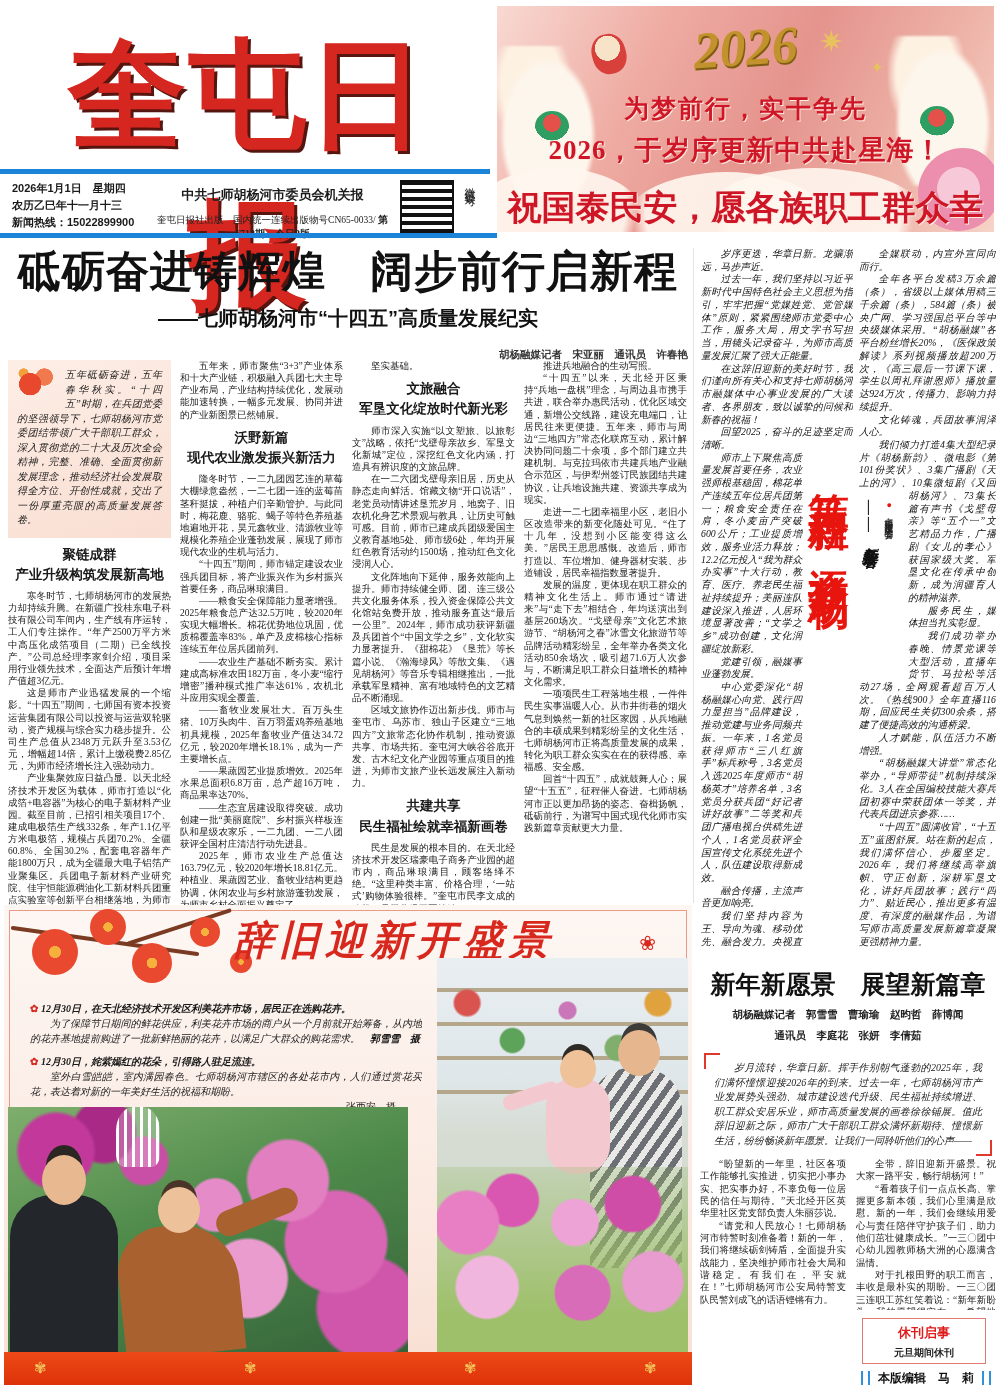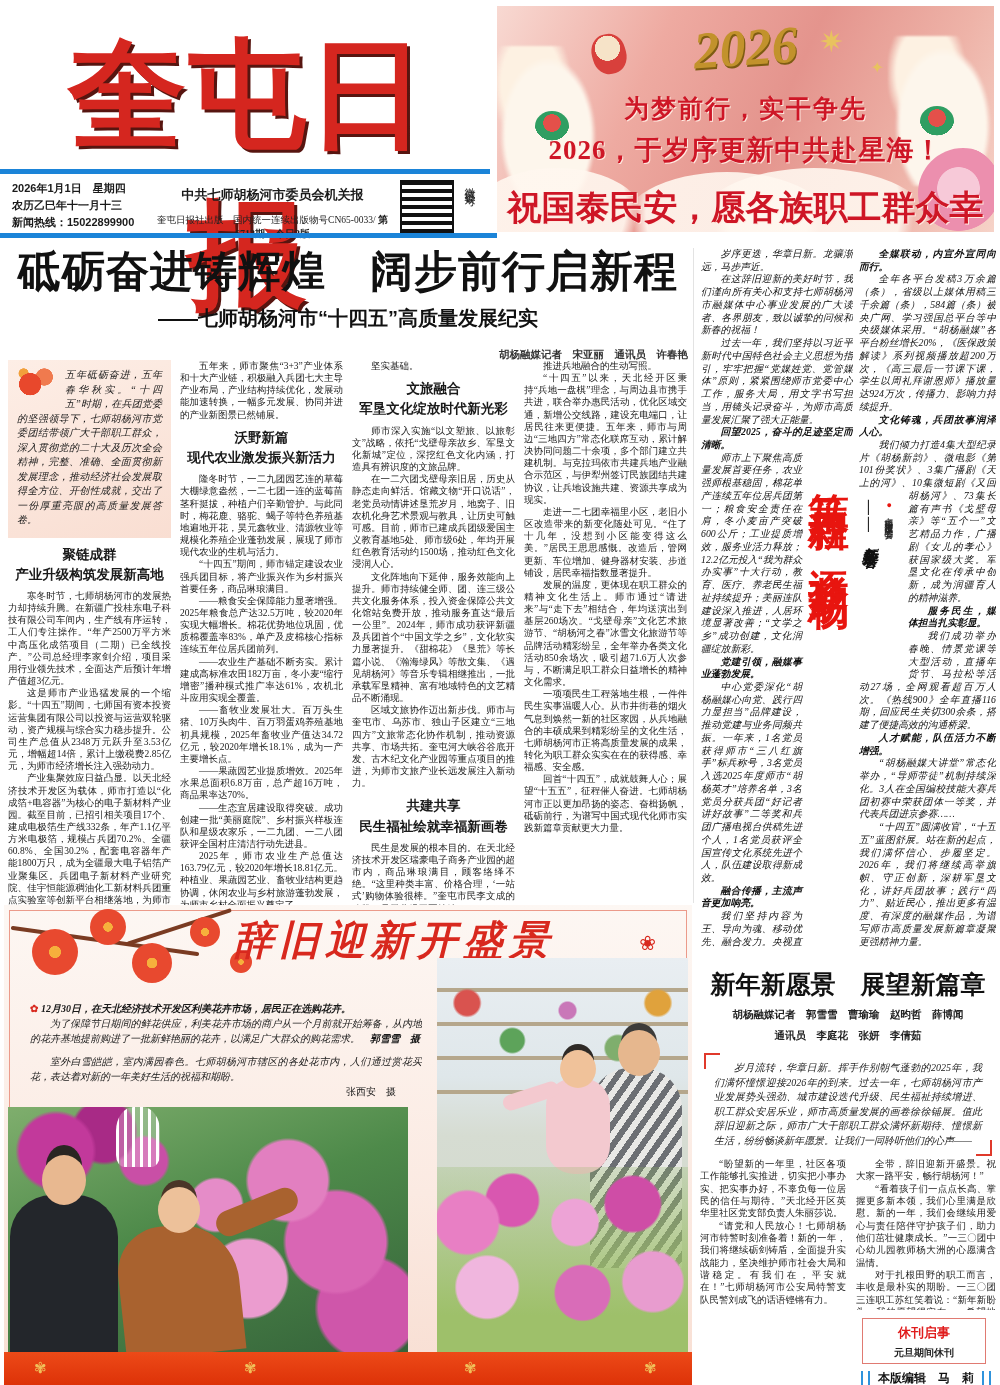--- a/index.html
+++ b/index.html
@@ -57,21 +57,21 @@
   .lead{position:absolute;left:8px;top:245px;width:680px;height:660px;}
   .headline{font-family:"Liberation Sans",sans-serif;font-weight:900;font-size:43px;
       text-align:center;letter-spacing:1px;line-height:52px;color:#111;}
   .subhead{font-family:"Liberation Sans",sans-serif;font-weight:bold;font-size:20px;
       text-align:center;margin-top:8px;color:#111;}
   .lead-byline{font-family:"Liberation Sans",sans-serif;font-weight:bold;font-size:10.5px;
       text-align:right;margin-top:16px;color:#333;}
   .cols{position:absolute;left:0;top:115px;width:680px;height:545px;display:flex;gap:9px;}
   .col{width:163px;height:545px;overflow:hidden;font-size:9.5px;line-height:1.28;text-align:justify;}
   .para{margin:0;text-indent:2em;}
-  .para.bold{font-weight:bold;}
+  .para.bold{font-weight:normal;}
   .chead{font-family:"Liberation Sans",sans-serif;font-weight:bold;font-size:13.5px;
       text-align:center;line-height:1.5;margin:7px 0 5px;white-space:pre-line;}
   .introbox{background:linear-gradient(160deg,#fdeee6,#f9ded2);padding:8px 9px 10px;margin-bottom:4px;
       font-style:italic;font-size:10px;line-height:1.45;}
   .lantern-art{float:left;width:44px;height:36px;margin:0 4px 2px 0;background:
       radial-gradient(circle at 30% 45%,#e8482c 0 30%,rgba(0,0,0,0) 31%),
       radial-gradient(circle at 62% 25%,#f07a4e 0 22%,rgba(0,0,0,0) 23%),
       radial-gradient(circle at 15% 15%,#f2a03c 0 10%,rgba(0,0,0,0) 11%);}
 
   
@@ -287,41 +287,41 @@
             <p class="para">区域文旅协作迈出新步伐。师市与奎屯市、乌苏市、独山子区建立“三地四方”文旅常态化协作机制，推动资源共享、市场共拓。奎屯河大峡谷谷底开发、古木纪文化产业园等重点项目的推进，为师市文旅产业长远发展注入新动力。</p>
             <div class="chead">共建共享
 民生福祉绘就幸福新画卷</div>
             <p class="para">民生是发展的根本目的。在天北经济技术开发区瑞豪电子商务产业园的超市内，商品琳琅满目，顾客络绎不绝。“这里种类丰富、价格合理，‘一站式’购物体验很棒。”奎屯市民李文成的称赞，是天北经开区持续</p>
           </div>
         </div>
       <div class="col">
           <div>
             <p class="para">推进兵地融合的生动写照。</p>
             <p class="para">“十四五”以来，天北经开区秉持“兵地一盘棋”理念，与周边县市携手共进，联合举办惠民活动，优化区域交通，新增公交线路，建设充电端口，让居民往来更便捷。五年来，师市与周边“三地四方”常态化联席互动，累计解决协同问题二十余项，多个部门建立共建机制。与克拉玛依市共建兵地产业融合示范区，与伊犁州签订民族团结共建协议，让兵地设施共建、资源共享成为现实。</p>
-            <p class="para">走进一二七团幸福里小区，老旧小区改造带来的新变化随处可见。“住了十几年，没想到小区能变得这么美。”居民王思思感慨。改造后，管网更新、车位增加、健身器材安装、步道铺设，居民幸福指数显著提升。</p>
+            <p class="para">走进一二七团幸福里小区，老旧小区改造带来的新变化随处可见。“住了十几年，没想到小区能变得这么美。”居民王思思感慨。改造后，师市打造以、车位增加、健身器材安装、步道铺设，居民幸福指数显著提升。</p>
             <p class="para">发展的温度，更体现在职工群众的精神文化生活上。师市通过“请进来”与“走下去”相结合，年均送演出到基层260场次。“戈壁母亲”文化艺术旅游节、“胡杨河之春”冰雪文化旅游节等品牌活动精彩纷呈，全年举办各类文化活动850余场次，吸引超71.6万人次参与，不断满足职工群众日益增长的精神文化需求。</p>
             <p class="para">一项项民生工程落地生根，一件件民生实事温暖人心。从市井街巷的烟火气息到焕然一新的社区家园，从兵地融合的丰硕成果到精彩纷呈的文化生活，七师胡杨河市正将高质量发展的成果，转化为职工群众实实在在的获得感、幸福感、安全感。</p>
             <p class="para">回首“十四五”，成就鼓舞人心；展望“十五五”，征程催人奋进。七师胡杨河市正以更加昂扬的姿态、奋楫扬帆，砥砺前行，为谱写中国式现代化师市实践新篇章贡献更大力量。</p>
           </div>
         </div>
     </div>
   </div>
 
   <div class="vdiv"></div>
 
   <div class="letter">
     <div class="lcol lcolA">
       <div class="fspace-r0"></div>
       <div class="strip">
         <div class="strip-text">策马新程　逐梦胡杨</div>
       </div>
       <div>
           <p class="para">岁序更迭，华章日新。龙骧渐远，马步声近。</p>
+          <p class="para">过去一年，我们坚持以习近平新时代中国特色社会主义思想为指引，牢牢把握“党媒姓党、党管媒体”原则，紧紧围绕师市党委中心工作，服务大局，用文字书写担当，用镜头记录奋斗，为师市高质量发展汇聚了强大正能量。</p>
           <p class="para">在这辞旧迎新的美好时节，我们谨向所有关心和支持七师胡杨河市融媒体中心事业发展的广大读者、各界朋友，致以诚挚的问候和新春的祝福！</p>
-          <p class="para">过去一年，我们坚持以习近平新时代中国特色社会主义思想为指引，牢牢把握“党媒姓党、党管媒体”原则，紧紧围绕师市党委中心工作，服务大局，用文字书写担当，用镜头记录奋斗，为师市高质量发展汇聚了强大正能量。</p>
           <p class="para bold">回望2025，奋斗的足迹坚定而清晰。</p>
           <p class="para">师市上下聚焦高质量发展首要任务，农业强师根基稳固，棉花单产连续五年位居兵团第一；粮食安全责任在肩，冬小麦亩产突破600公斤；工业提质增效，服务业活力释放；12.2亿元投入“我为群众办实事”十大行动，教育、医疗、养老民生福祉持续提升；美丽连队建设深入推进，人居环境显著改善；“文学之乡”成功创建，文化润疆绽放新彩。</p>
           <p class="para bold">党建引领，融媒事业蓬勃发展。</p>
           <p class="para">中心党委深化“胡杨融媒心向党、践行四力显担当”品牌建设，推动党建与业务同频共振。一年来，1名党员获得师市“三八红旗手”标兵称号，3名党员入选2025年度师市“胡杨英才”培养名单，3名党员分获兵团“好记者讲好故事”二等奖和兵团广播电视台供稿先进个人，1名党员获评全国宣传文化系统先进个人，队伍建设取得新成效。</p>
           <p class="para bold">融合传播，主流声音更加响亮。</p>
           <p class="para">我们坚持内容为王、导向为魂、移动优先、融合发力。央视直播组两度聚焦师市，《在希望的田野上》等报道生动呈现师市发展实践。一条教师拍摄的独库公路短视频，经我们挖掘推广，获央视、人民日报等九十余家媒体转发，点击量突破千万，成为媒体融合的生动案例。</p>
         </div>
     </div>
     <div class="lcol lcolB">
       <div class="fspace-l0"></div>
@@ -353,20 +353,21 @@
       <div class="plumflower" style="left:128px;top:44px;width:40px;height:40px;"></div>
       <div class="plumflower" style="left:186px;top:18px;width:30px;height:30px;"></div>
       <div class="plumflower" style="left:226px;top:52px;width:22px;height:22px;"></div>
     </div>
     <div class="flower-title">辞旧迎新开盛景</div>
     <span class="title-orn">❀</span>
     <div class="captions">
       <p class="cap-lead"><span class="cap-bullet">✿ </span><span>12月30日，在天北经济技术开发区利美花卉市场，居民正在选购花卉。</span></p>
       <p class="cap-body"><span>为了保障节日期间的鲜花供应，利美花卉市场的商户从一个月前就开始筹备，从内地的花卉基地提前购进了一批新鲜艳丽的花卉，以满足广大群众的购花需求。</span>　<b>郭雪雪　摄</b></p>
       <div class="cap-gap"></div>
+      <p class="cap-lead"><span class="cap-bullet">✿ </span><span>12月30日，姹紫嫣红的花朵，引得路人驻足流连。</span></p>
       <p class="cap-body">室外白雪皑皑，室内满园春色。七师胡杨河市辖区的各处花市内，人们通过赏花买花，表达着对新的一年美好生活的祝福和期盼。</p>
       <div class="cap-credit">张西安　摄</div>
     </div>
     <div class="red-band" style="left:0;top:447px;">
       <span class="berry" style="left:30px;">✾</span>
       <span class="berry" style="left:240px;">✾</span>
       <span class="berry" style="left:460px;">✾</span>
       <span class="berry" style="left:640px;">✾</span>
     </div>
   </div>

